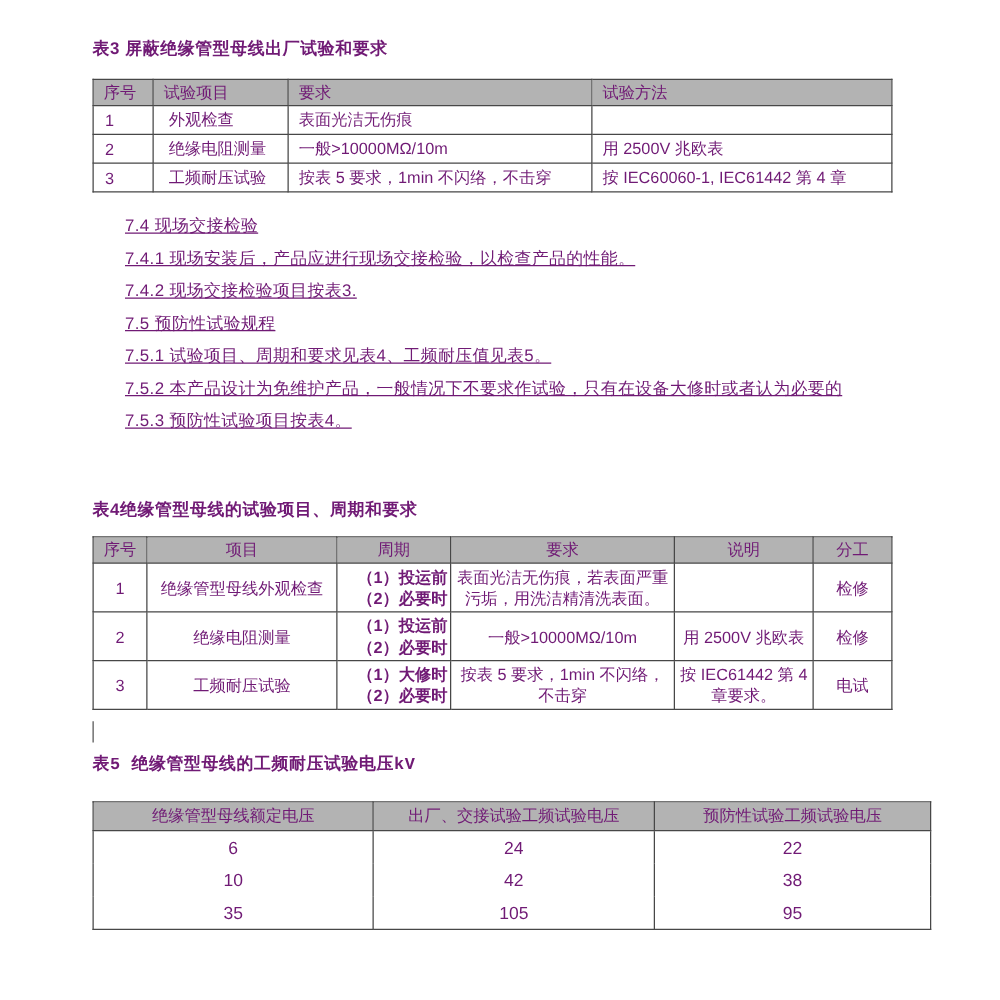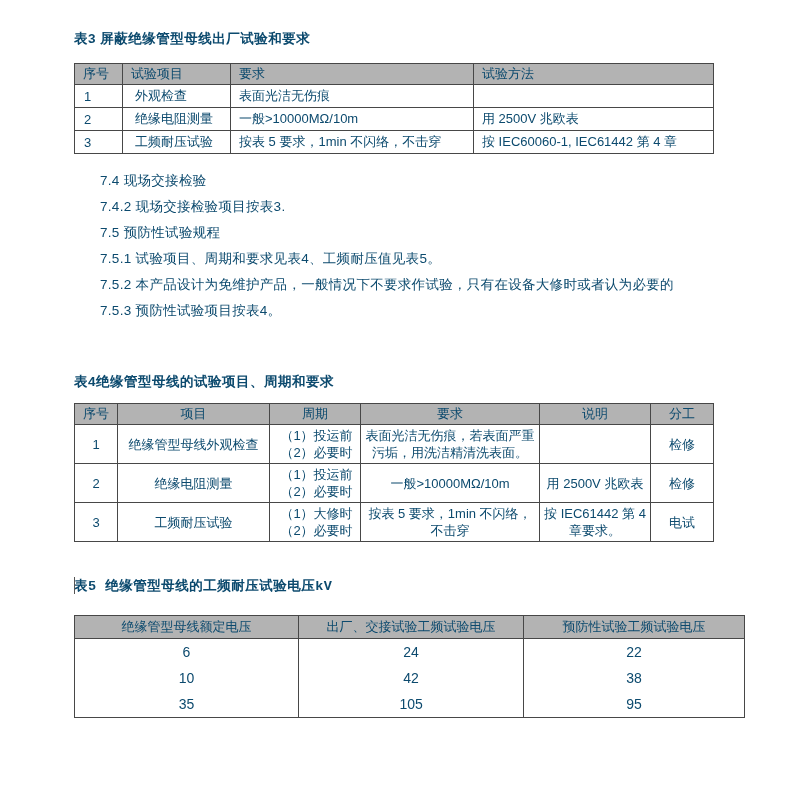--- a/index.html
+++ b/index.html
@@ -1,47 +1,47 @@
 <!DOCTYPE html>
 <html><head>
 <meta charset="utf-8">
 <style>
   html,body { margin:0; padding:0; }
   body { width:800px; height:800px; background:#ffffff; }
   .page {
     position:relative; width:800px; height:800px; background:#ffffff;
-    color:#0c4a6e; font-family:"Liberation Sans","DejaVu Sans",sans-serif;
+    color:#701a75; font-family:"Liberation Sans","DejaVu Sans",sans-serif;
     overflow:hidden;
   }
   .doc { position:absolute; inset:0; padding:30px 0 0 74px; box-sizing:border-box; }
 
   .t-title { font-size:13.5px; font-weight:bold; line-height:17px; letter-spacing:0.5px; white-space:nowrap; }
 
   table { border-collapse:collapse; table-layout:fixed; font-size:13px; }
   th, td { border:1px solid #474747; overflow:hidden; }
   th { background:#b3b3b3; font-weight:normal; }
 
   
   .t3 { width:639px; margin-top:16px; }
   .t3 th { height:20px; text-align:left; padding:0 0 0 8px; }
   .t3 td { height:22px; text-align:left; padding:0 0 0 8px; white-space:nowrap; }
   .t3 td.c0 { padding-left:9px; }
   .t3 td.c1 { padding-left:12px; }
 
   
   .paras { margin-top:14px; font-size:13.5px; }
-  .paras p { margin:0; line-height:26px; white-space:nowrap; padding-left:26px; letter-spacing:0.3px; }
+  .paras p { margin:0; line-height:26px; white-space:nowrap; padding-left:26px; letter-spacing:0.3px;text-decoration:underline; }
   .paras p.cont { padding-left:0; }
 
   
   .t4title { margin-top:49px; }
   .t4 { width:639px; margin-top:13px; }
   .t4 th { height:20px; text-align:center; padding:0; }
   .t4 td { height:38px; text-align:center; padding:0 2px; line-height:17px; }
-  .t4 td.period { text-align:center; padding-left:5px; white-space:nowrap; }
+  .t4 td.period { text-align:right; padding-left:5px; white-space:nowrap;font-weight:bold; }
 
   
   .t5title { margin-top:36px;font-family:Liberation Mono, monospace; }
   .t5 { width:671px; margin-top:20px; font-size:13px; }
   .t5 th { height:22px; text-align:center; padding:0; }
   .t5 td { height:24px; text-align:center; font-size:14px;
            border-top:none; border-bottom:none; }
   .t5 tr.last td { border-bottom:1px solid #474747; }
 
   
@@ -85,20 +85,21 @@
           <td class="c0">3</td>
           <td class="c1">工频耐压试验</td>
           <td class="c2">按表 5 要求，1min 不闪络，不击穿</td>
           <td class="c3">按 IEC60060-1, IEC61442 第 4 章</td>
         </tr>
       </tbody>
     </table>
 
     <div class="paras">
       <p>7.4 现场交接检验</p>
+      <p>7.4.1 现场安装后，产品应进行现场交接检验，以检查产品的性能。</p>
       <p>7.4.2 现场交接检验项目按表3.</p>
       <p>7.5 预防性试验规程</p>
       <p>7.5.1 试验项目、周期和要求见表4、工频耐压值见表5。</p>
       <p>7.5.2 本产品设计为免维护产品，一般情况下不要求作试验，只有在设备大修时或者认为必要的</p>
       <p>7.5.3 预防性试验项目按表4。</p>
     </div>
 
     <div class="t-title t4title">表4绝缘管型母线的试验项目、周期和要求</div>
 
     <table class="t4">

